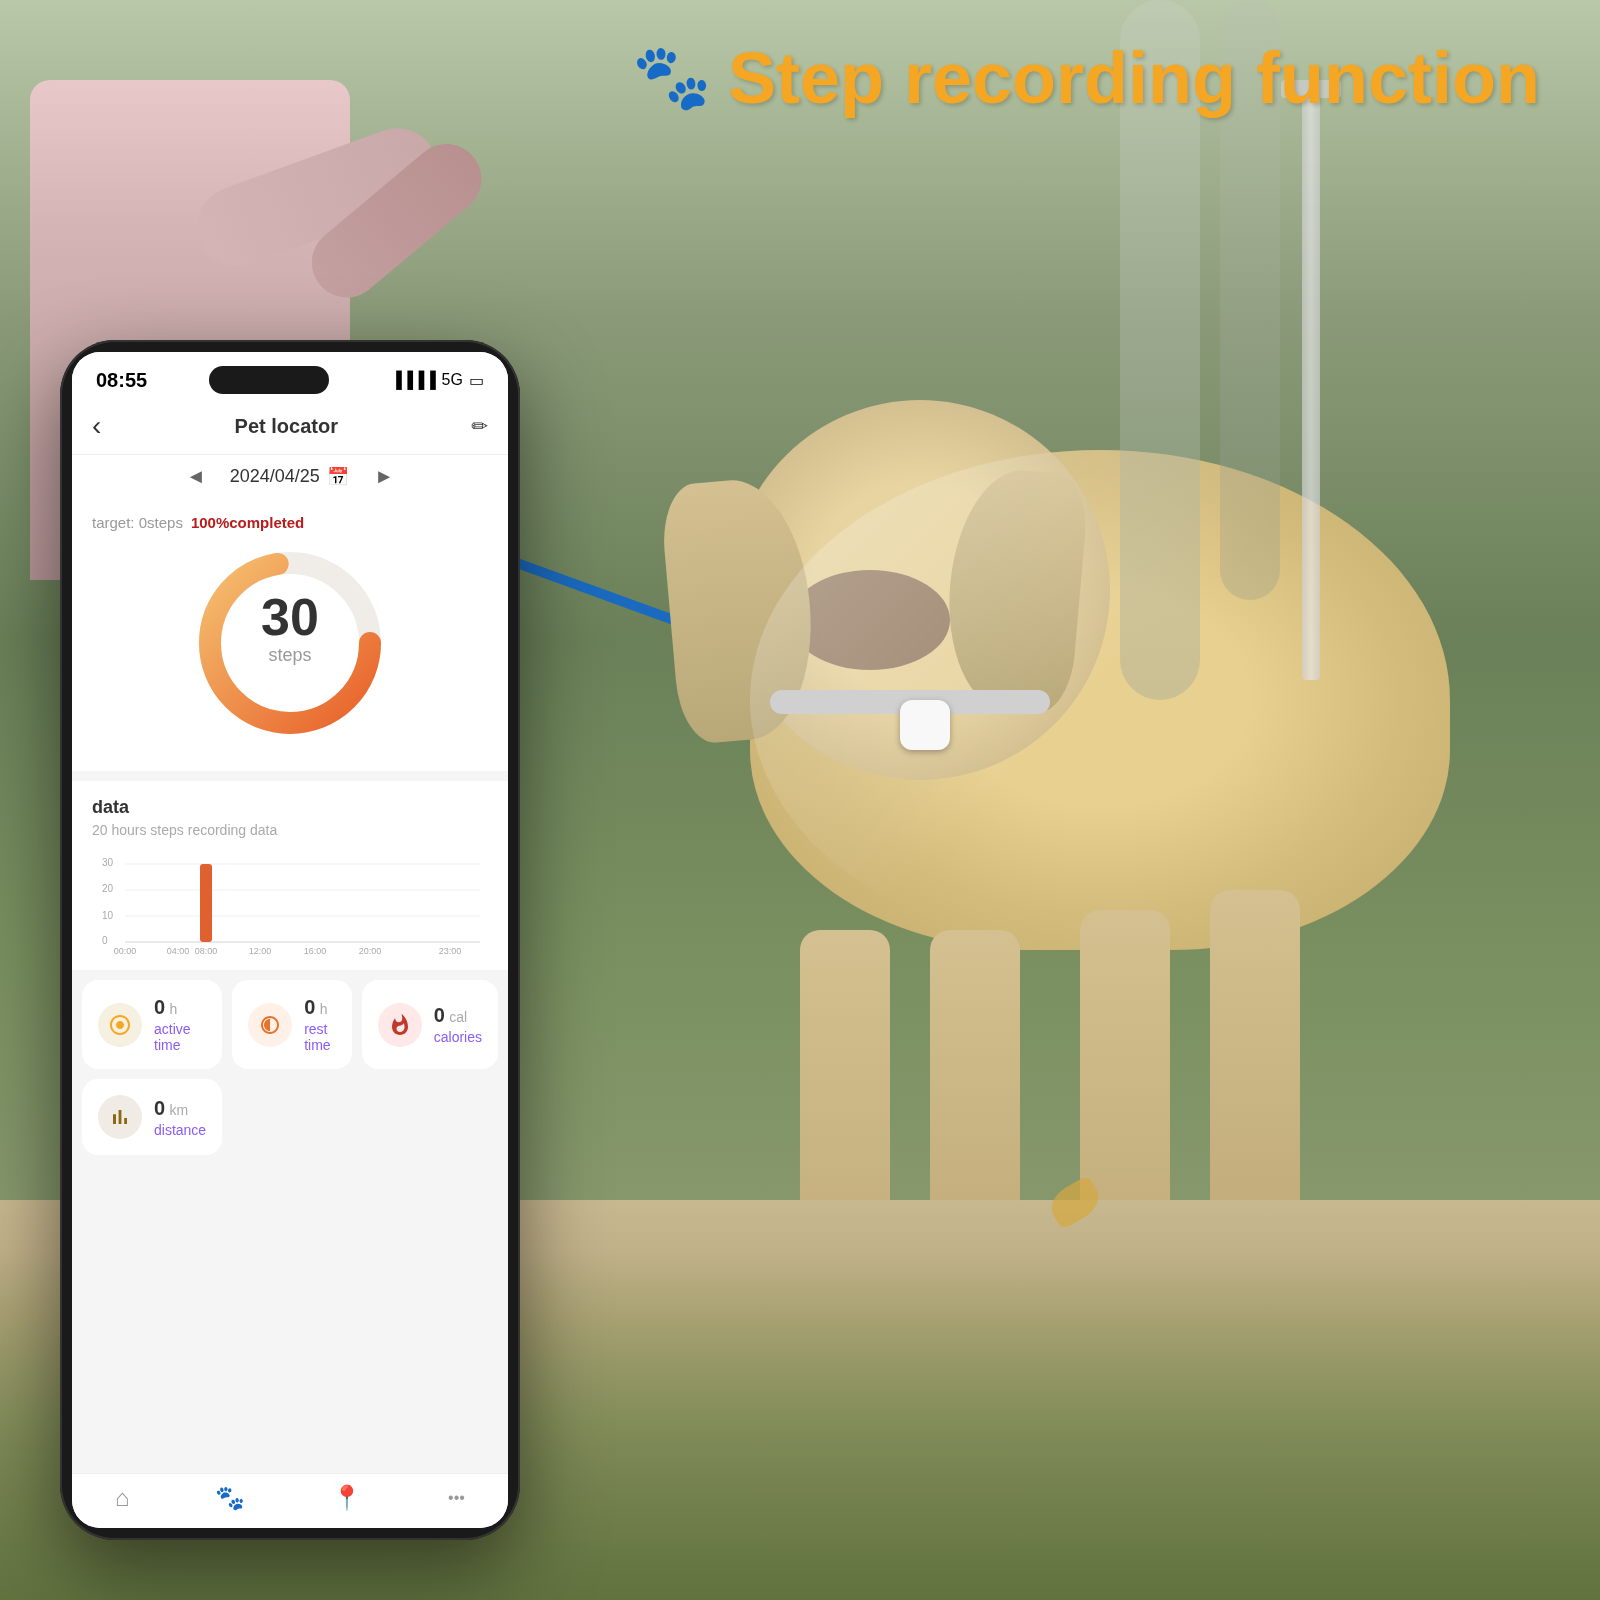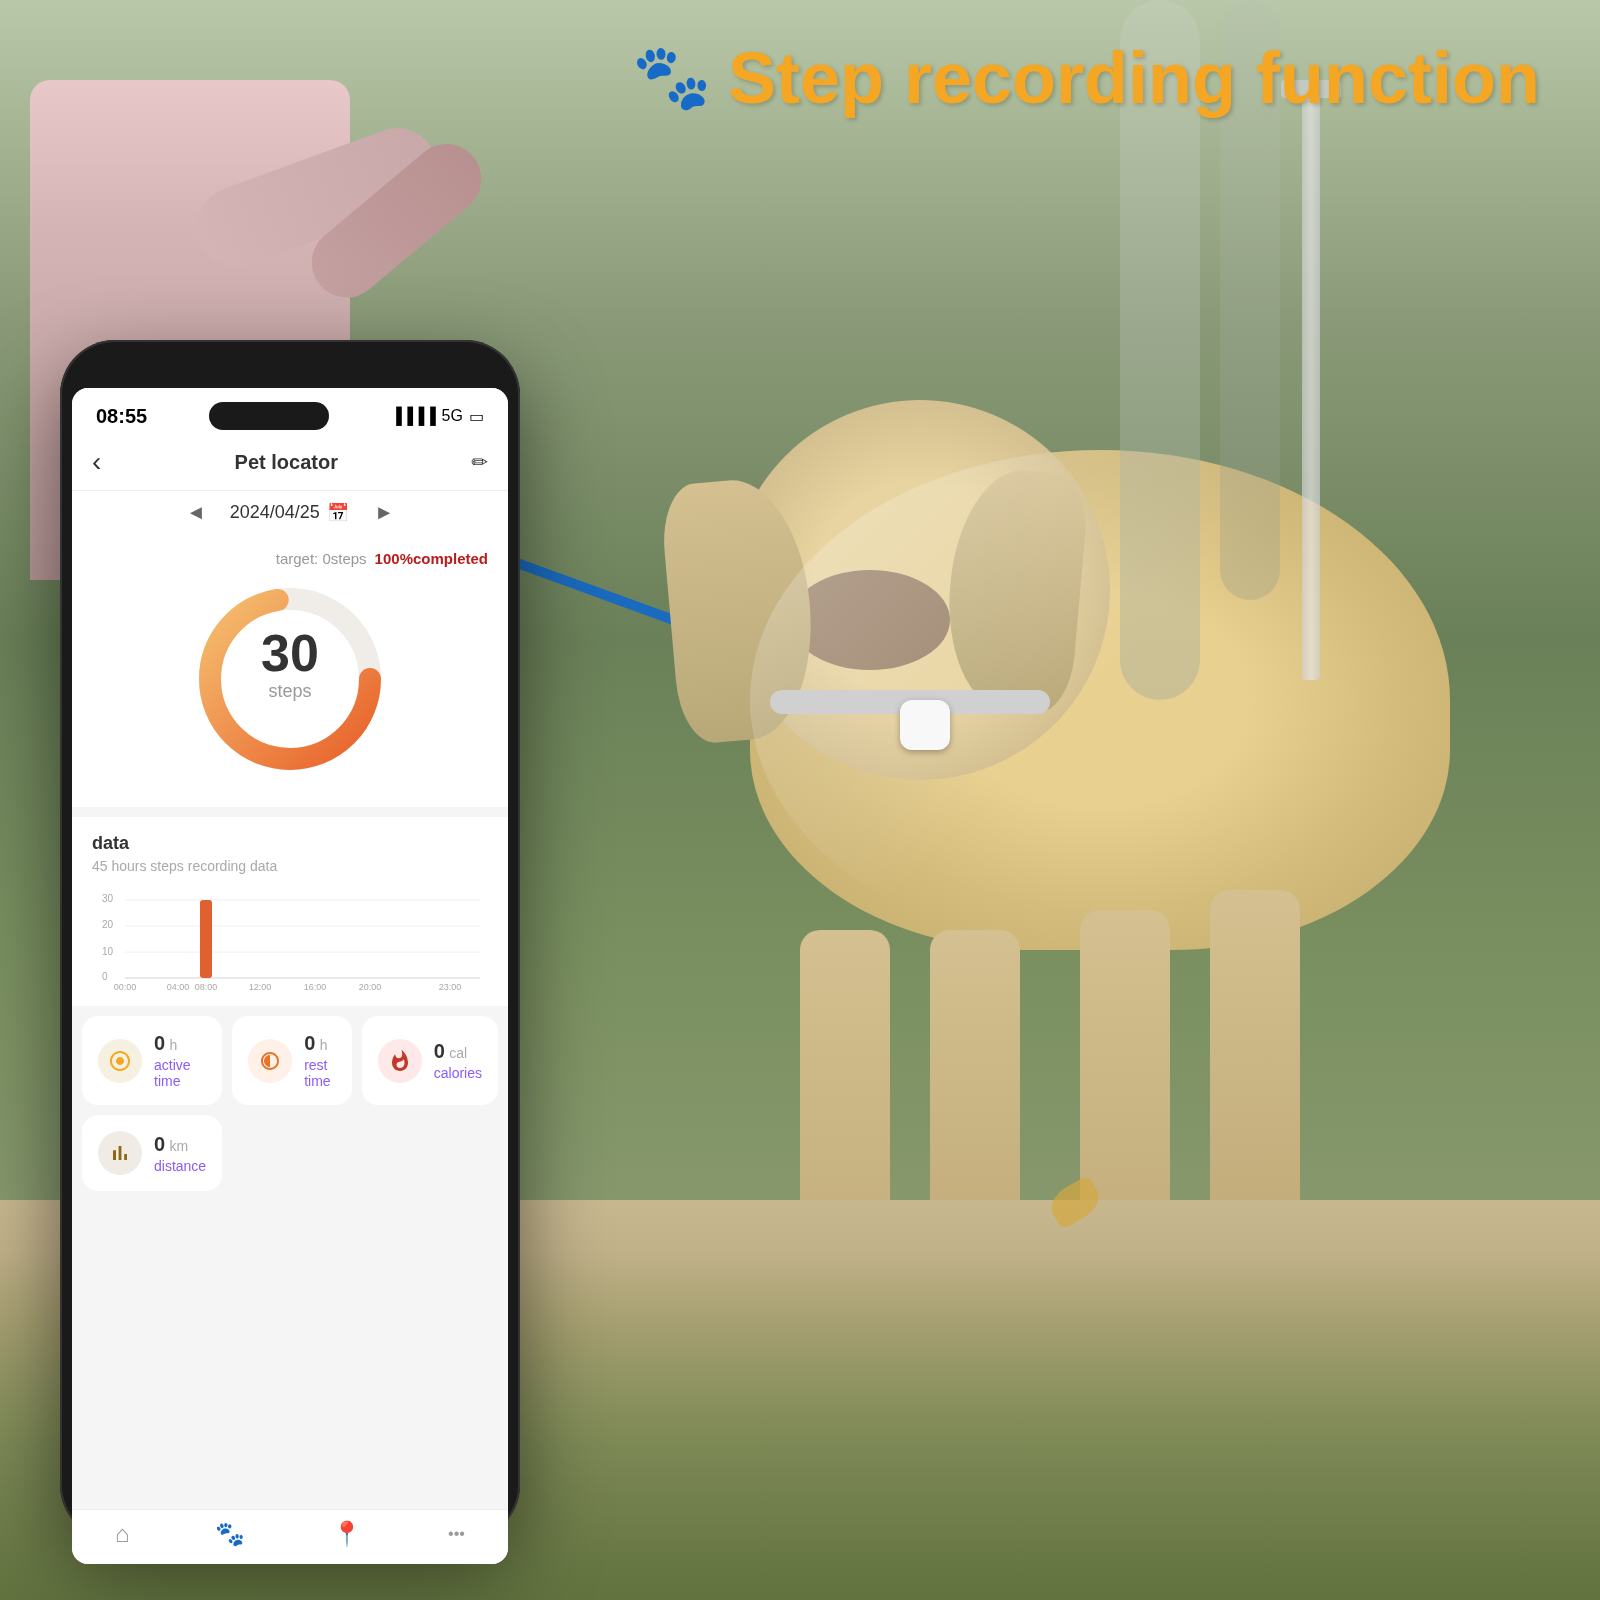--- a/index.html
+++ b/index.html
@@ -84,25 +84,24 @@
       background: #1a1a1a;
       border-radius: 55px;
       padding: 12px;
       box-shadow: 0 30px 80px rgba(0,0,0,0.5), inset 0 0 0 2px #333;
     }
 
     .phone-screen {
       width: 100%;
       height: 100%;
       background: #f5f5f5;
-      border-radius: 16px;
+      border-radius: 28px;
       overflow: hidden;
       display: flex;
       flex-direction: column;
-      margin-top: 36px;
     }
 
     
     .status-bar {
       background: #ffffff;
       padding: 14px 24px 8px;
       display: flex;
       justify-content: space-between;
       align-items: center;
       flex-shrink: 0;
@@ -201,21 +200,20 @@
 
     
     .steps-section {
       background: #ffffff;
       padding: 16px 20px 20px;
       margin-bottom: 10px;
     }
 
     .target-row {
       display: flex;
-      justify-content: flex-end;
       align-items: center;
       gap: 8px;
       margin-bottom: 12px;
       font-size: 15px;
     }
 
     .target-label {
       color: #999;
     }
 
@@ -495,21 +493,21 @@
               </defs>
 
               <text x="100" y="92" text-anchor="middle" class="steps-number" font-size="48" font-weight="700" fill="#333">30</text>
               <text x="100" y="118" text-anchor="middle" class="steps-label-text" font-size="16" fill="#aaa">steps</text>
             </svg>
           </div>
         </div>
 
         <div class="data-section">
           <div class="data-title">data</div>
-          <div class="data-subtitle">45 hours steps recording data</div>
+          <div class="data-subtitle">20 hours steps recording data</div>
           <div class="chart-area">
             <svg class="chart-svg" viewBox="0 0 380 100">
 
               <text x="2" y="12" font-size="10" fill="#aaa">30</text>
               <text x="2" y="38" font-size="10" fill="#aaa">20</text>
               <text x="2" y="65" font-size="10" fill="#aaa">10</text>
               <text x="2" y="90" font-size="10" fill="#aaa">0</text>
 
               <line x1="25" y1="10" x2="380" y2="10" stroke="#f0f0f0" stroke-width="1"></line>
               <line x1="25" y1="36" x2="380" y2="36" stroke="#f0f0f0" stroke-width="1"></line>

